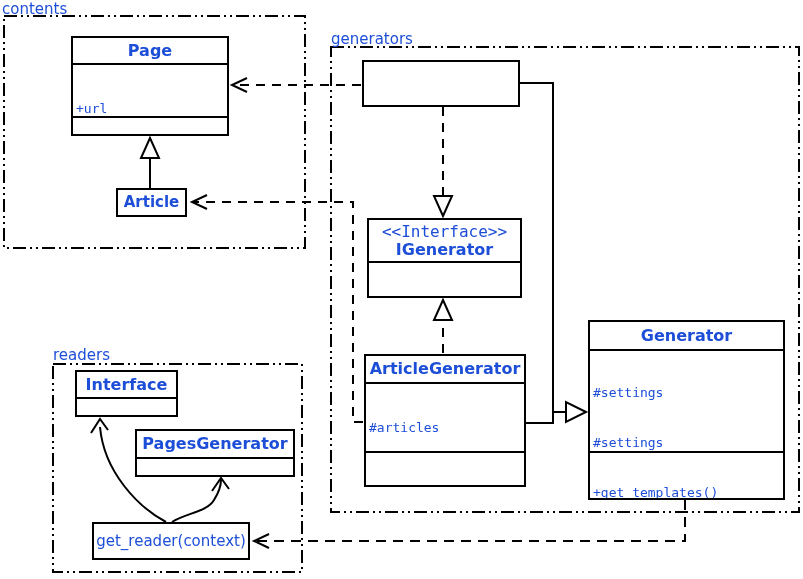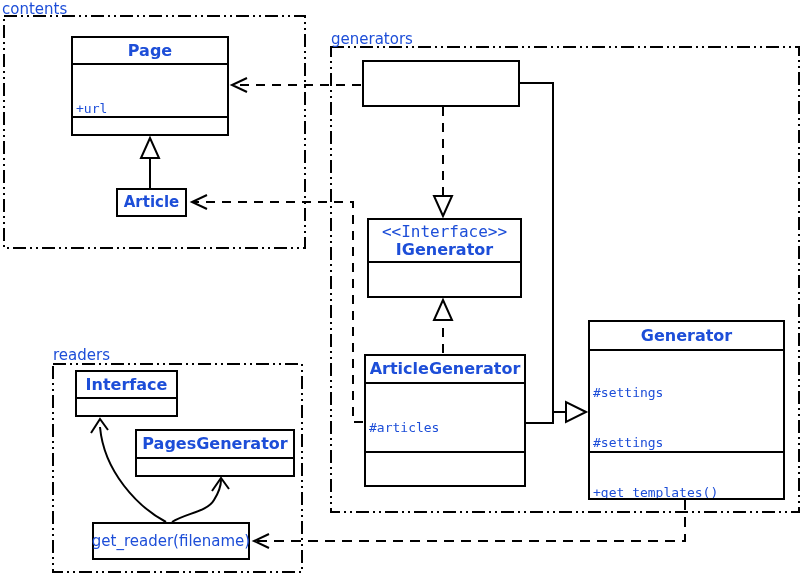--- a/index.html
+++ b/index.html
@@ -160,16 +160,16 @@
   </div>
 
   <div class="uml-class" style="left:135px;top:429px;width:160px;height:48px">
     <div class="cmp title" style="height:26px">PagesGenerator</div>
     <div class="cmp rows grow">
       
     </div>
   </div>
 
   <div class="uml-class plain-box" style="left:92px;top:522px;width:158px;height:38px">
-    <span>get_reader(filename)</span>
+    <span>get_reader(context)</span>
   </div>
 
 </div>
 
 </body></html>

